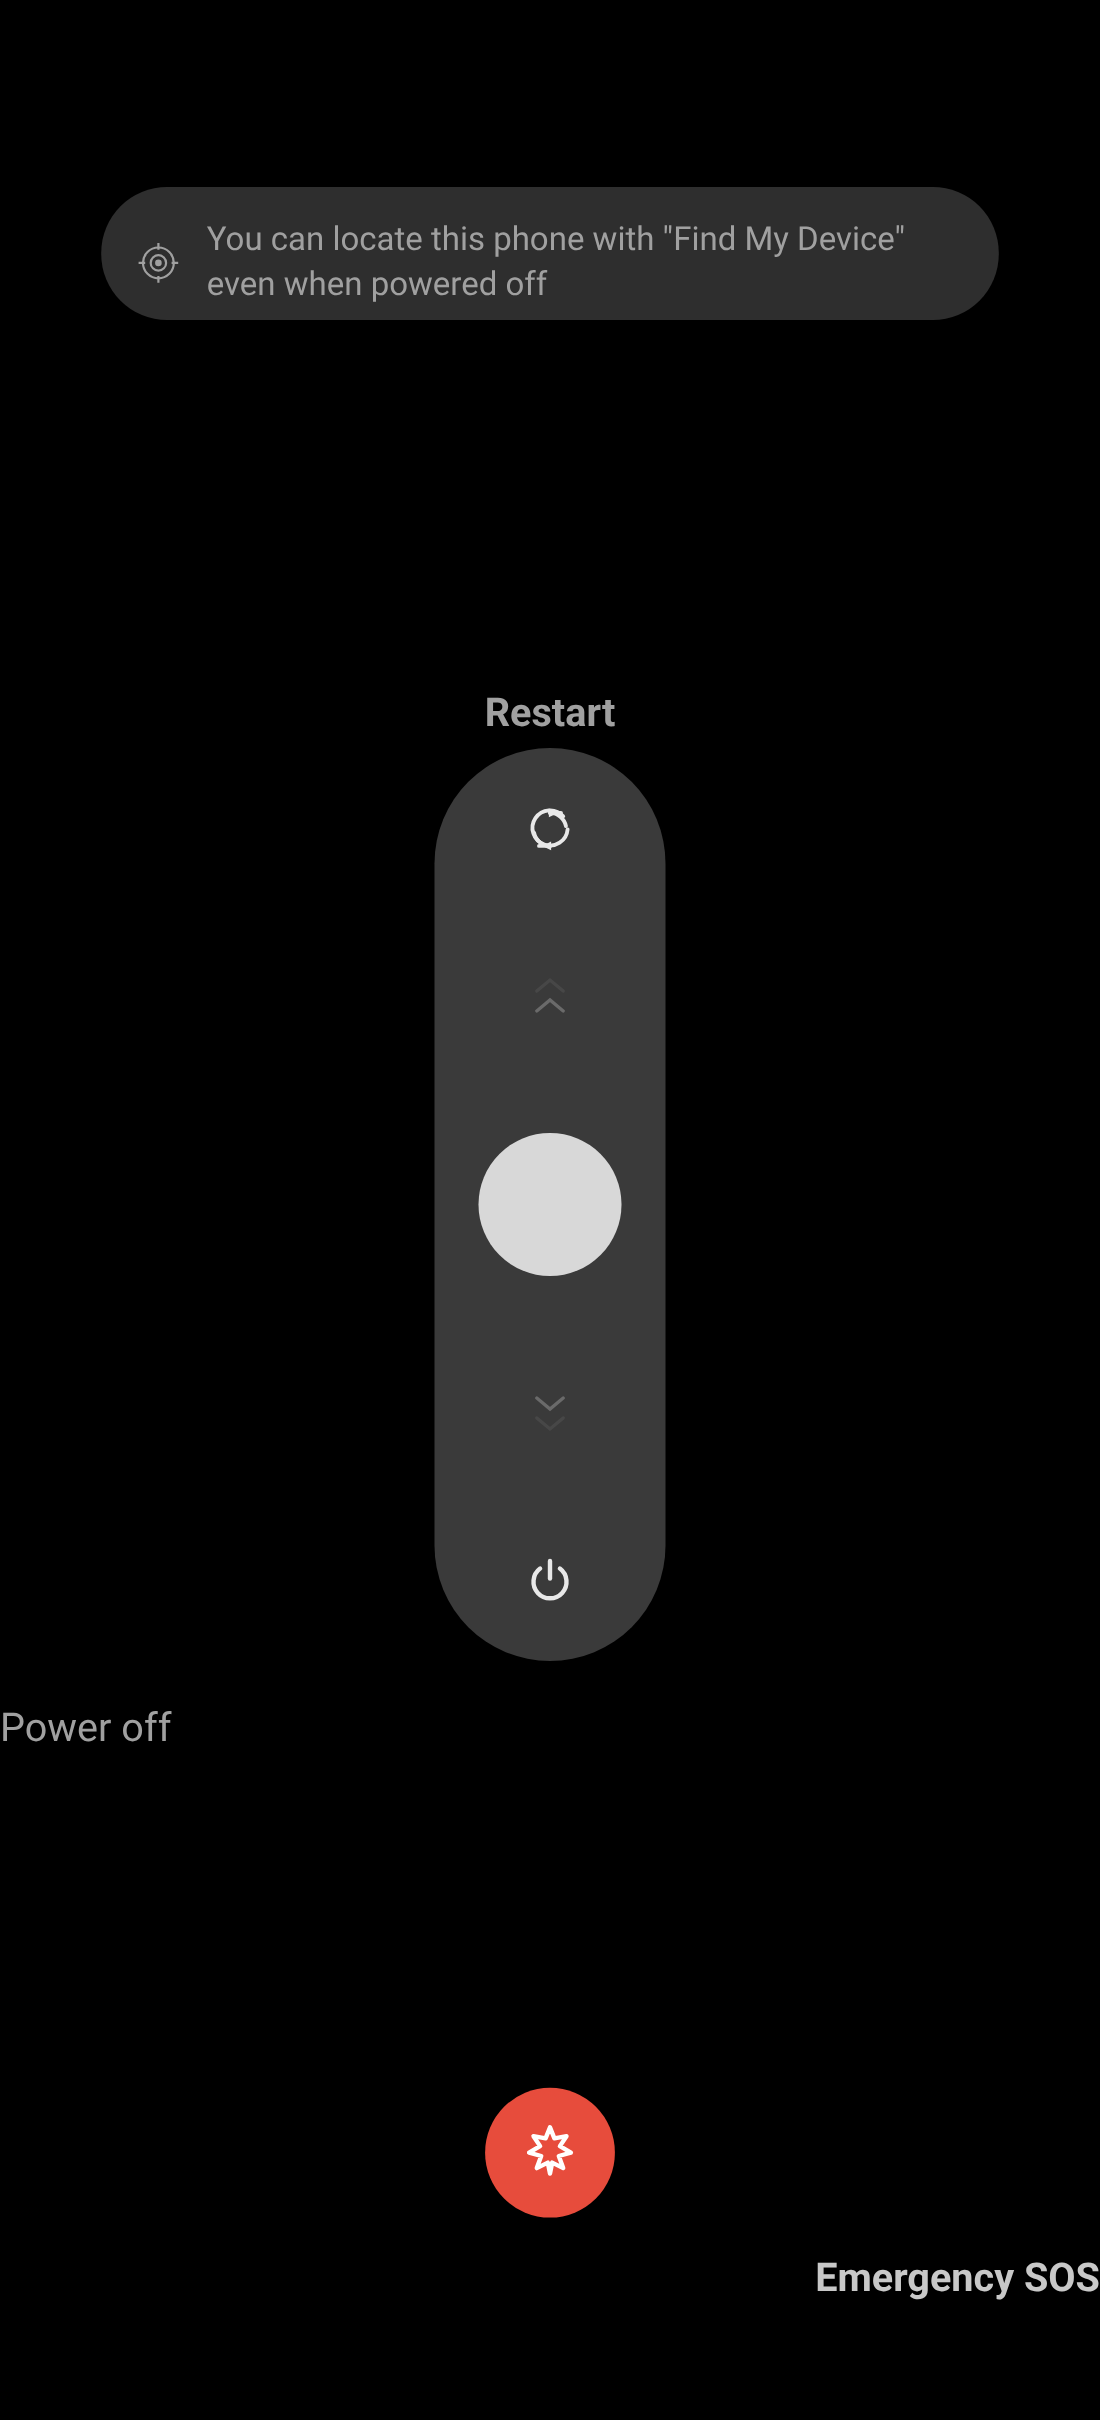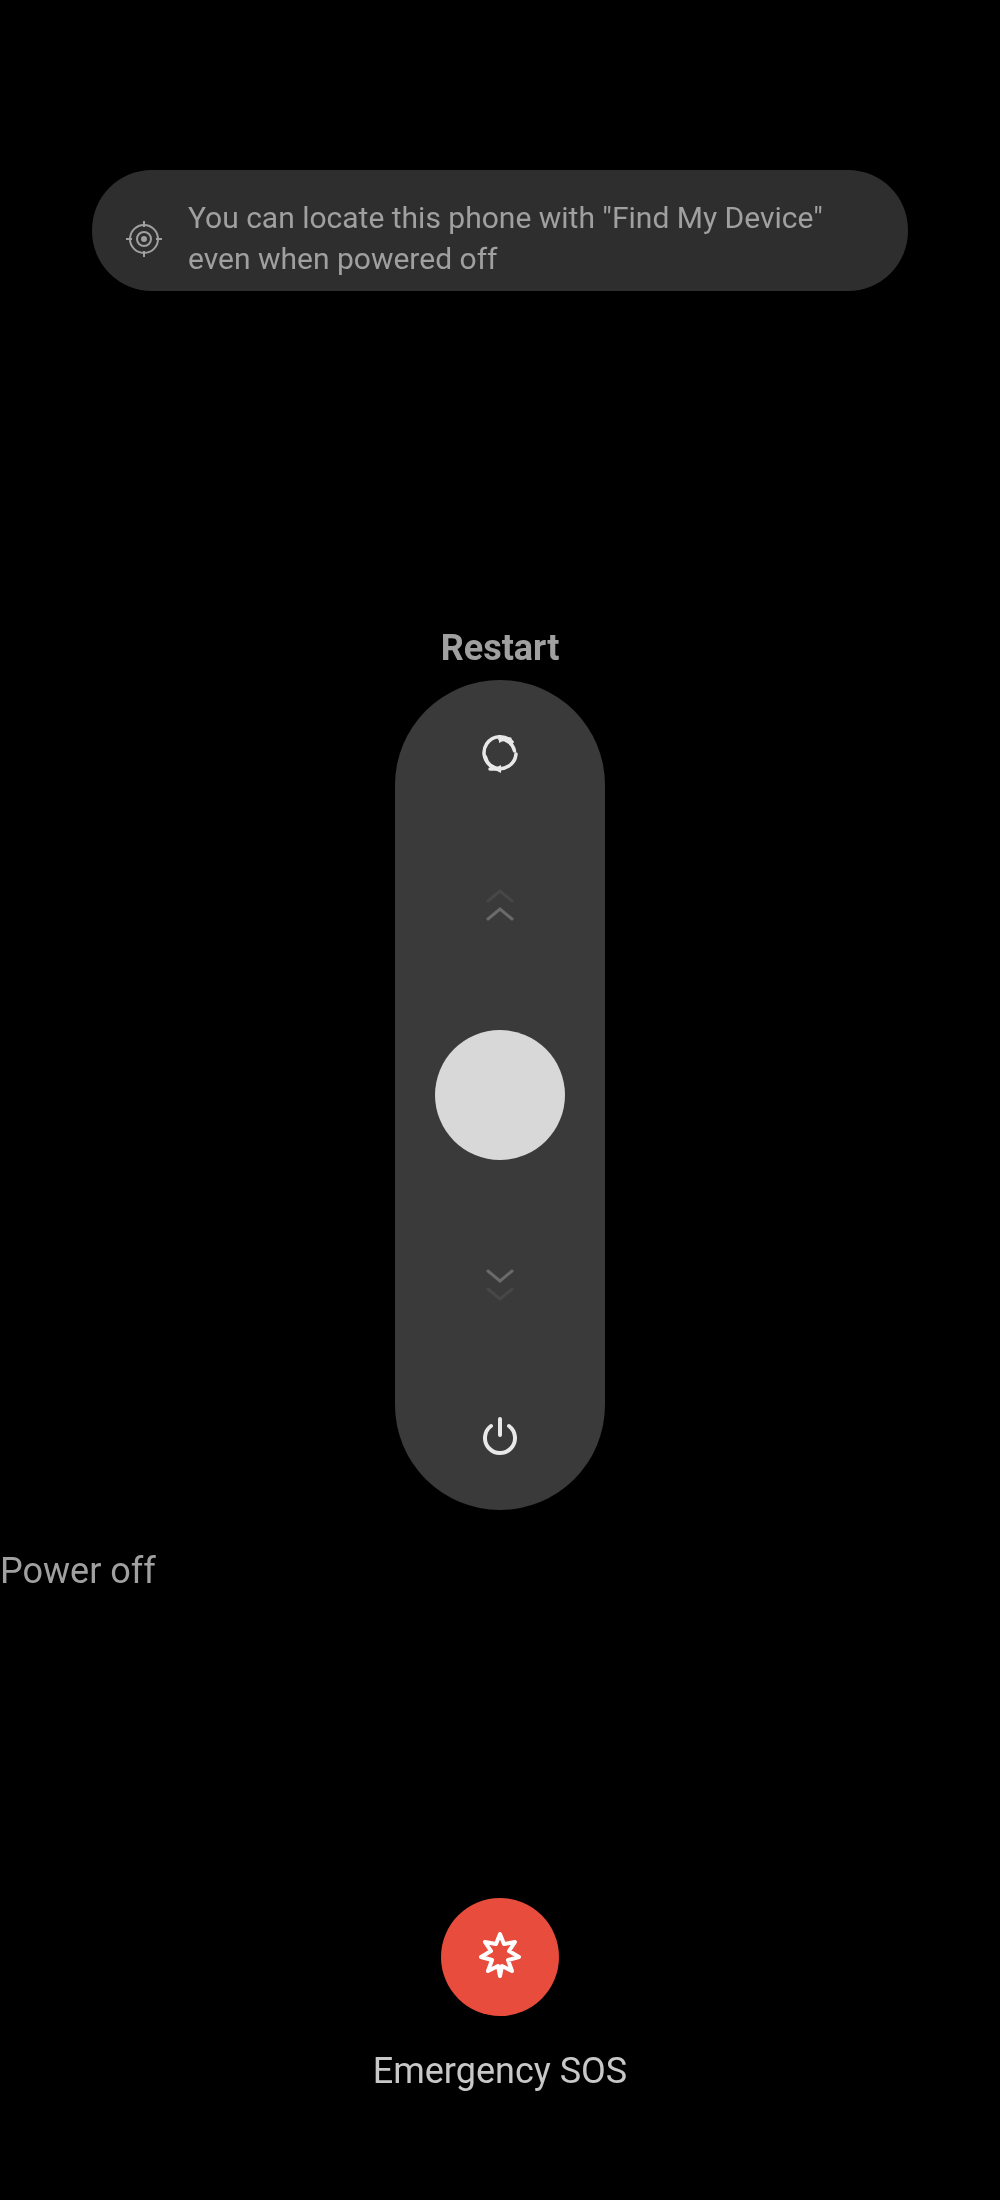--- a/index.html
+++ b/index.html
@@ -137,24 +137,24 @@
       display: flex;
       align-items: center;
       justify-content: center;
     }
     
     .sos-label {
       position: absolute;
       top: 2050px;
       left: 0;
       right: 0;
-      text-align: center;
+      text-align: right;
       color: #c8c8c8;
       font-size: 36px;
-      font-weight: 400;
+      font-weight: 700;
     }
   </style>
 </head>
 <body>
 
 <div class="info-banner">
   <span class="info-banner-icon">
     <svg width="40" height="40" viewBox="0 0 40 40" fill="none" stroke="#a0a0a0" stroke-width="2">
       <circle cx="20" cy="20" r="14"></circle>
       <circle cx="20" cy="20" r="7"></circle>

